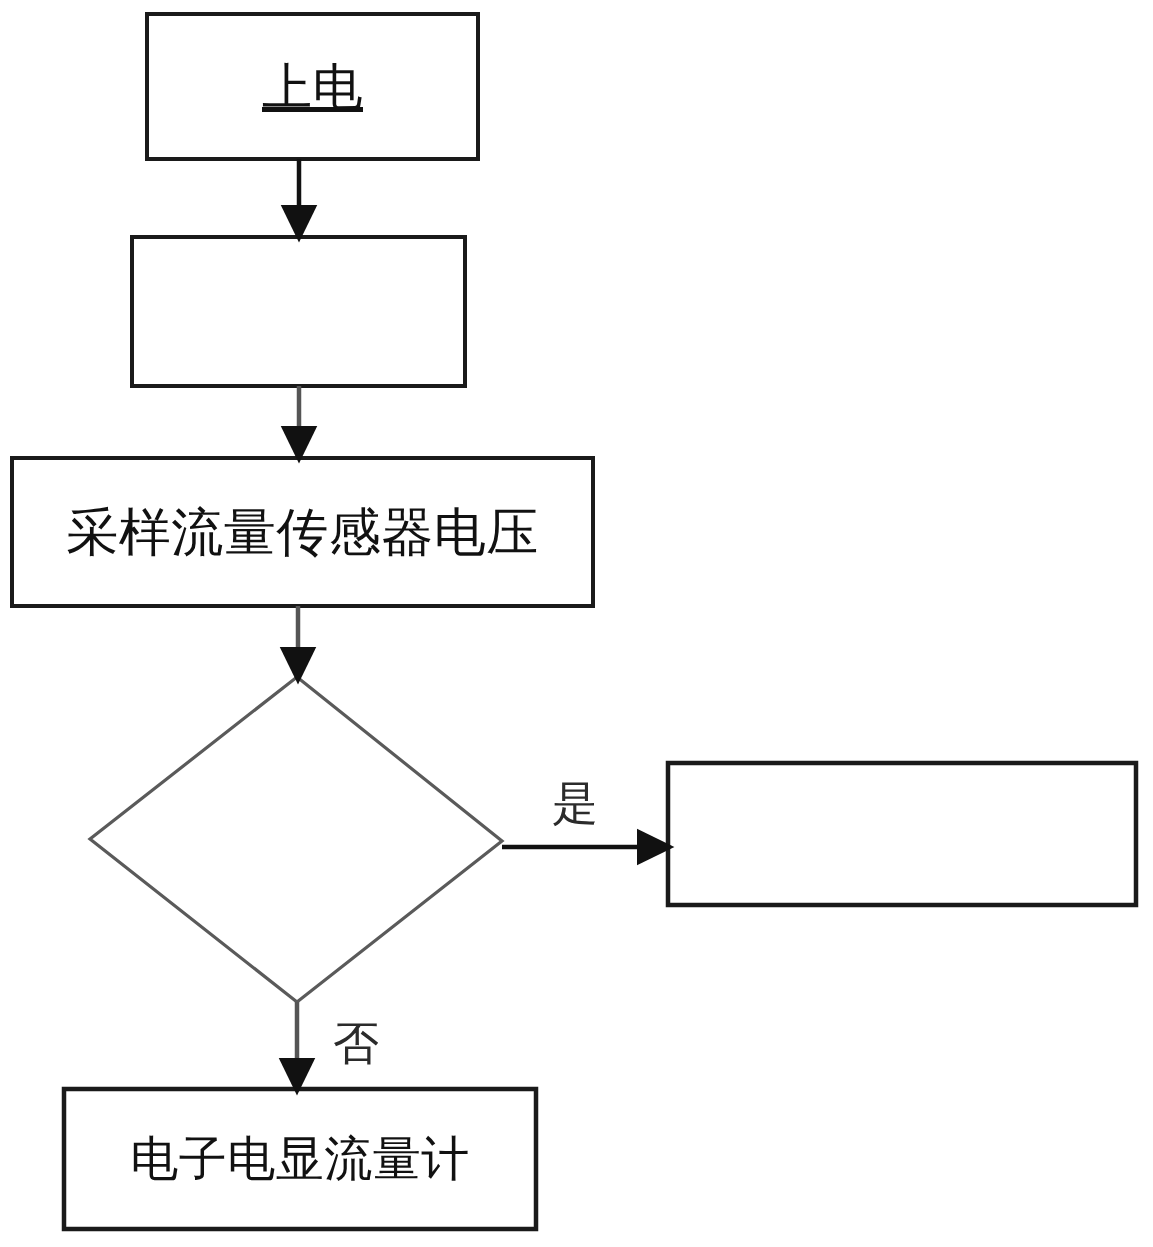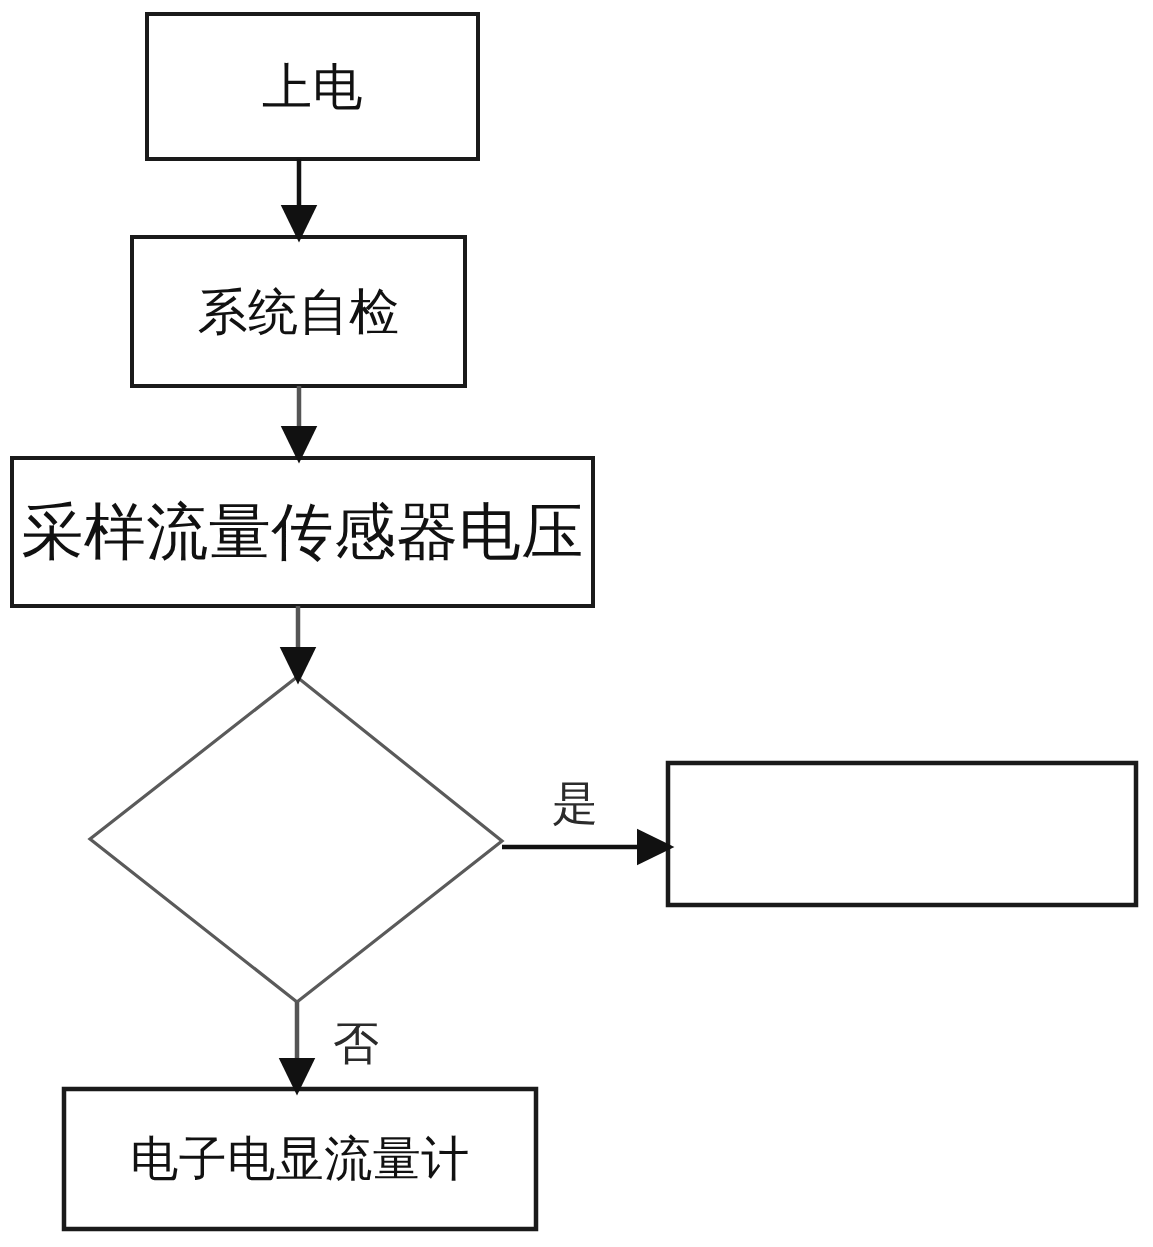--- a/index.html
+++ b/index.html
@@ -41,23 +41,23 @@
   .edge-label {
     position: absolute;
     color: #2b2b2b;
     font-family: "DejaVu Sans", "Liberation Sans", sans-serif;
     font-size: 46px;
     line-height: 1;
     letter-spacing: 0;
     pointer-events: none;
   }
   
-  #lbl-power-on     { left: 147px; top: 14px;   width: 331px; height: 145px; font-size: 50px; }
+  #lbl-power-on     { left: 147px; top: 14px;   width: 331px; height: 145px; font-size: 50px; text-decoration: underline; }
   #lbl-self-check   { left: 132px; top: 237px;  width: 333px; height: 149px; font-size: 50px; }
-  #lbl-sample       { left: 12px;  top: 458px;  width: 581px; height: 148px; font-size: 62px; }
+  #lbl-sample       { left: 12px;  top: 458px;  width: 581px; height: 148px; font-size: 52px; }
   #lbl-decision     { left: 130px; top: 760px;  width: 332px; height: 170px; font-size: 46px; }
   #lbl-ec-meter     { left: 668px; top: 763px;  width: 468px; height: 142px; font-size: 48px; }
   #lbl-ed-meter     { left: 64px;  top: 1089px; width: 472px; height: 140px; font-size: 48px; }
   #lbl-yes          { left: 552px; top: 780px;  }
   #lbl-no           { left: 333px; top: 1020px; }
 </style>
 </head>
 <body>
 
 <div id="canvas">
@@ -87,21 +87,20 @@
 
     <line x1="298" y1="606" x2="298" y2="670" stroke="#555555" stroke-width="4.5" marker-end="url(#arrowhead)"></line>
 
     <line x1="502" y1="847" x2="660" y2="847" stroke="#111111" stroke-width="4.5" marker-end="url(#arrowhead)"></line>
 
     <line x1="297" y1="1002" x2="297" y2="1081" stroke="#555555" stroke-width="4.5" marker-end="url(#arrowhead)"></line>
   </svg>
 
   <div class="node-label" id="lbl-power-on">上电</div>
 
-  <div class="node-label" id="lbl-self-check">系统自检</div>
 
   <div class="node-label" id="lbl-sample">采样流量传感器电压</div>
 
 
 
   <div class="node-label" id="lbl-ed-meter">电子电显流量计</div>
 
   <div class="edge-label" id="lbl-yes">是</div>
 
   <div class="edge-label" id="lbl-no">否</div>

